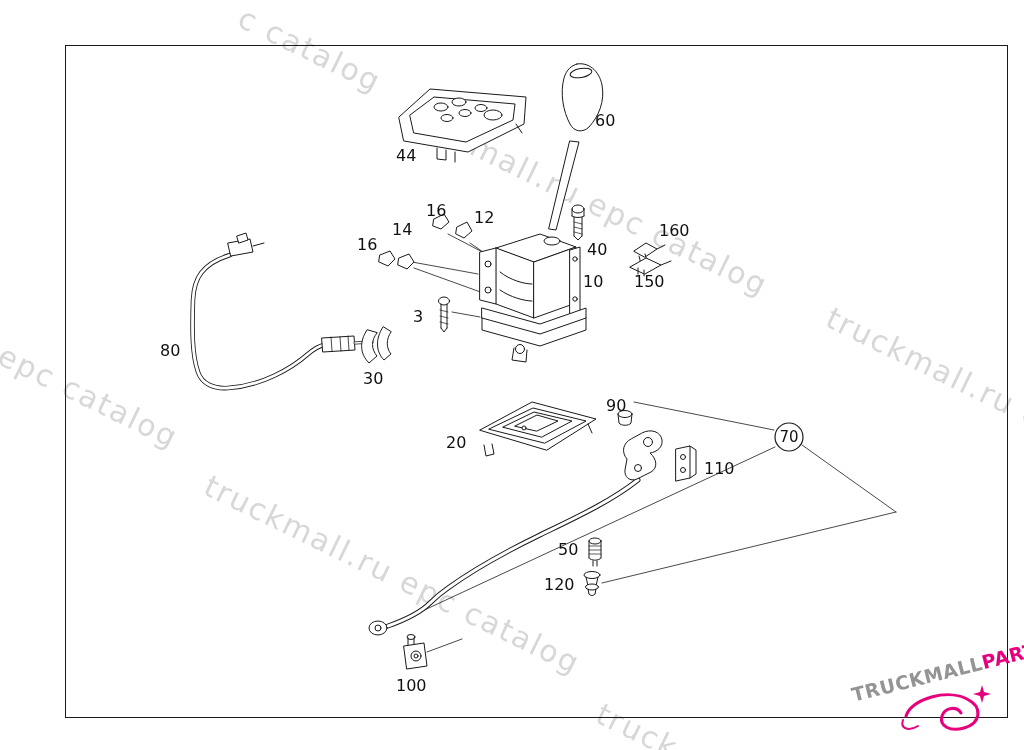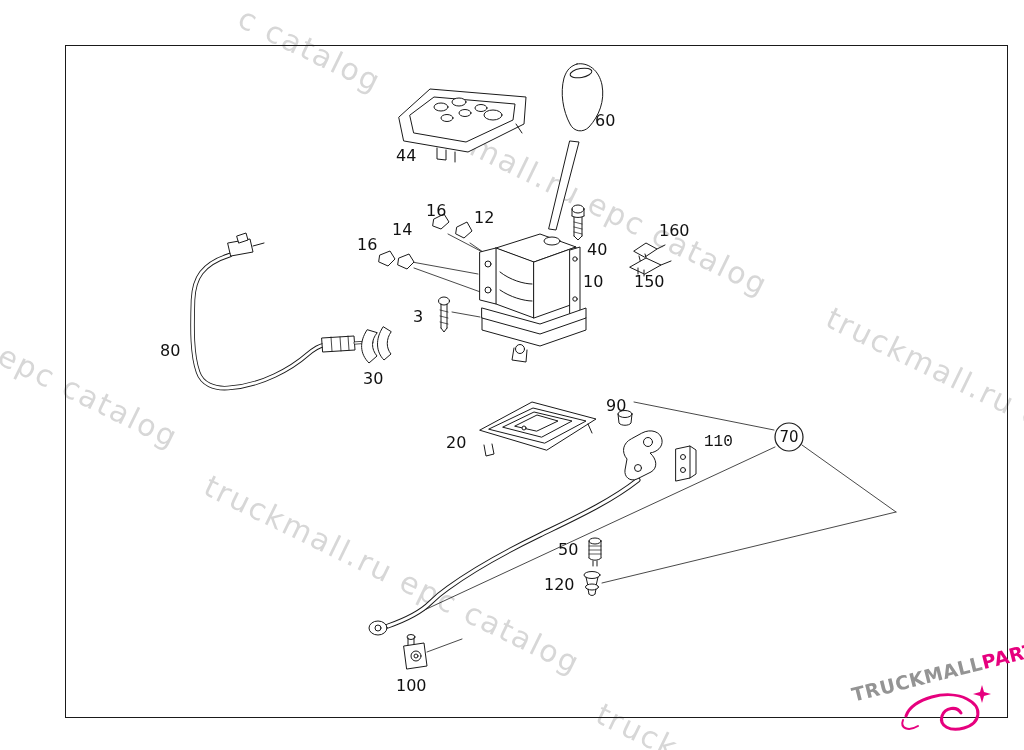--- a/index.html
+++ b/index.html
@@ -234,21 +234,21 @@
       <span class="part-label" style="left: 392px; top: 220px;">14</span>
       <span class="part-label" style="left: 587px; top: 216px; margin-top: 24px;">40</span>
       <span class="part-label" style="left: 659px; top: 221px;">160</span>
       <span class="part-label" style="left: 634px; top: 272px;">150</span>
       <span class="part-label" style="left: 583px; top: 272px;">10</span>
       <span class="part-label" style="left: 413px; top: 307px;">3</span>
       <span class="part-label" style="left: 160px; top: 341px;">80</span>
       <span class="part-label" style="left: 363px; top: 369px;">30</span>
       <span class="part-label" style="left: 446px; top: 433px;">20</span>
       <span class="part-label" style="left: 606px; top: 396px;">90</span>
-      <span class="part-label" style="left: 704px; top: 433px; font-family: Liberation Mono, monospace;">110</span>
+      <span class="part-label" style="left: 704px; top: 459px;">110</span>
       <span class="part-label" style="left: 558px; top: 540px;">50</span>
       <span class="part-label" style="left: 544px; top: 575px;">120</span>
       <span class="part-label" style="left: 396px; top: 676px;">100</span>
     </div>
 
   <div class="circled-label" style="left: 775px; top: 423px; width: 28px; height: 28px;">70</div>
 
   <div class="branding"><span style="color: rgb(148, 148, 148);">TRUCKMALL</span><span style="color: rgb(230, 0, 126);">PARTS</span></div>
 
 </div>

